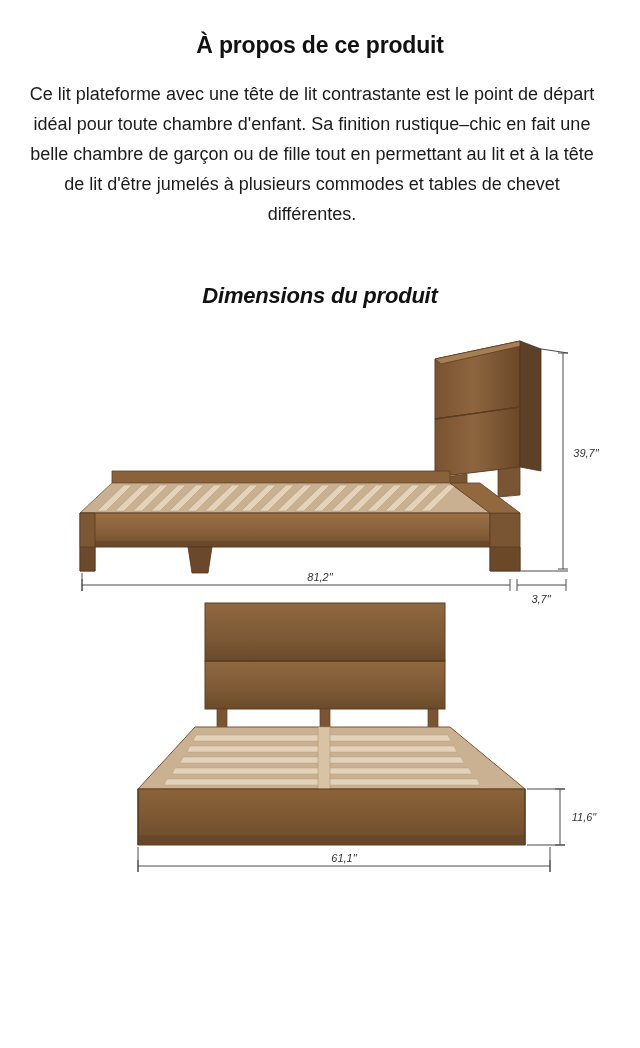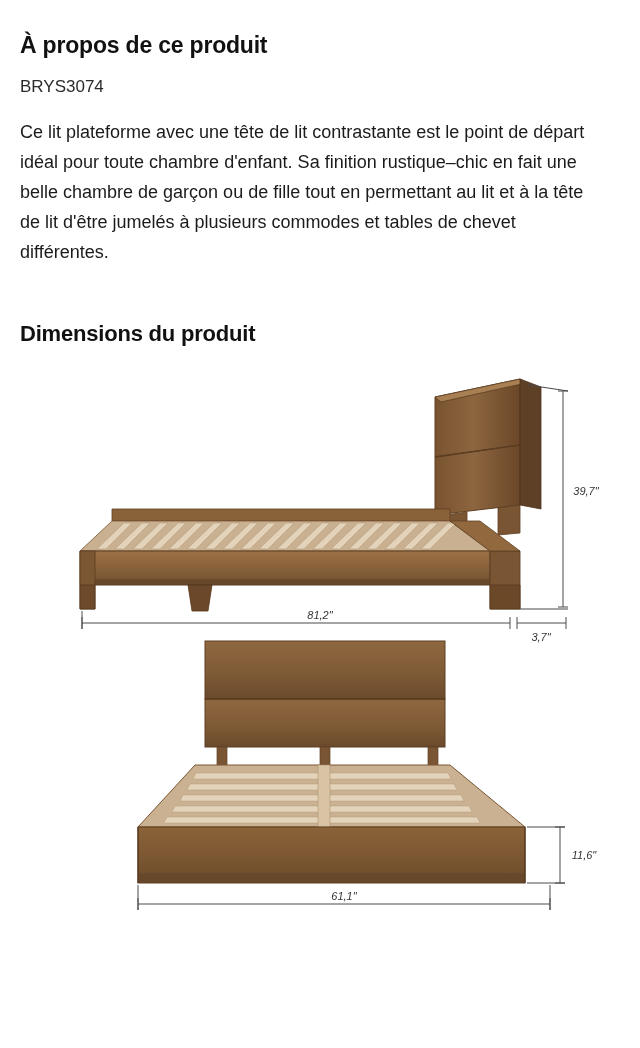--- a/index.html
+++ b/index.html
@@ -13,20 +13,21 @@
     height: 1048px;
     font-family: "Liberation Sans", sans-serif;
     color: #1b1b1b;
     overflow: hidden;
   }
   .page {
     width: 640px;
     height: 1048px;
     padding: 24px 20px 0 20px;
     position: relative;
+    text-align: center;
   }
   .section-title {
     font-size: 23px;
     font-weight: bold;
     letter-spacing: -0.2px;
     margin: 8px 0 0 0;
     color: #111111;
   }
   .sku {
     font-size: 17px;
@@ -40,20 +41,21 @@
     color: #1b1b1b;
     margin: 20px 16px 0 0;
     max-width: 600px;
   }
   .dimensions-title {
     font-size: 22px;
     font-weight: bold;
     letter-spacing: -0.2px;
     margin: 54px 0 0 0;
     color: #111111;
+    font-style: italic;
   }
   .diagram-wrap {
     margin-top: 14px;
     width: 600px;
     position: relative;
   }
   svg { display: block; }
   .dimlabel {
     font-family: "Liberation Sans", sans-serif;
     font-size: 11px;
@@ -61,21 +63,20 @@
     fill: #333333;
   }
 </style>
 </head>
 <body>
 
 <div class="page">
 
   <h2 class="section-title">À propos de ce produit</h2>
 
-  <div class="sku">BRYS3074</div>
 
   <p class="description">Ce lit plateforme avec une tête de lit contrastante est le point de départ idéal pour toute chambre d'enfant. Sa finition rustique–chic en fait une belle chambre de garçon ou de fille tout en permettant au lit et à la tête de lit d'être jumelés à plusieurs commodes et tables de chevet différentes.</p>
 
   <h2 class="dimensions-title">Dimensions du produit</h2>
 
   <div class="diagram-wrap">
     <svg width="600" height="600" viewBox="0 0 600 600">
       <defs>
         <linearGradient id="woodSide" x1="0" y1="0" x2="0" y2="1">
           <stop offset="0%" stop-color="#9c7045"></stop>

